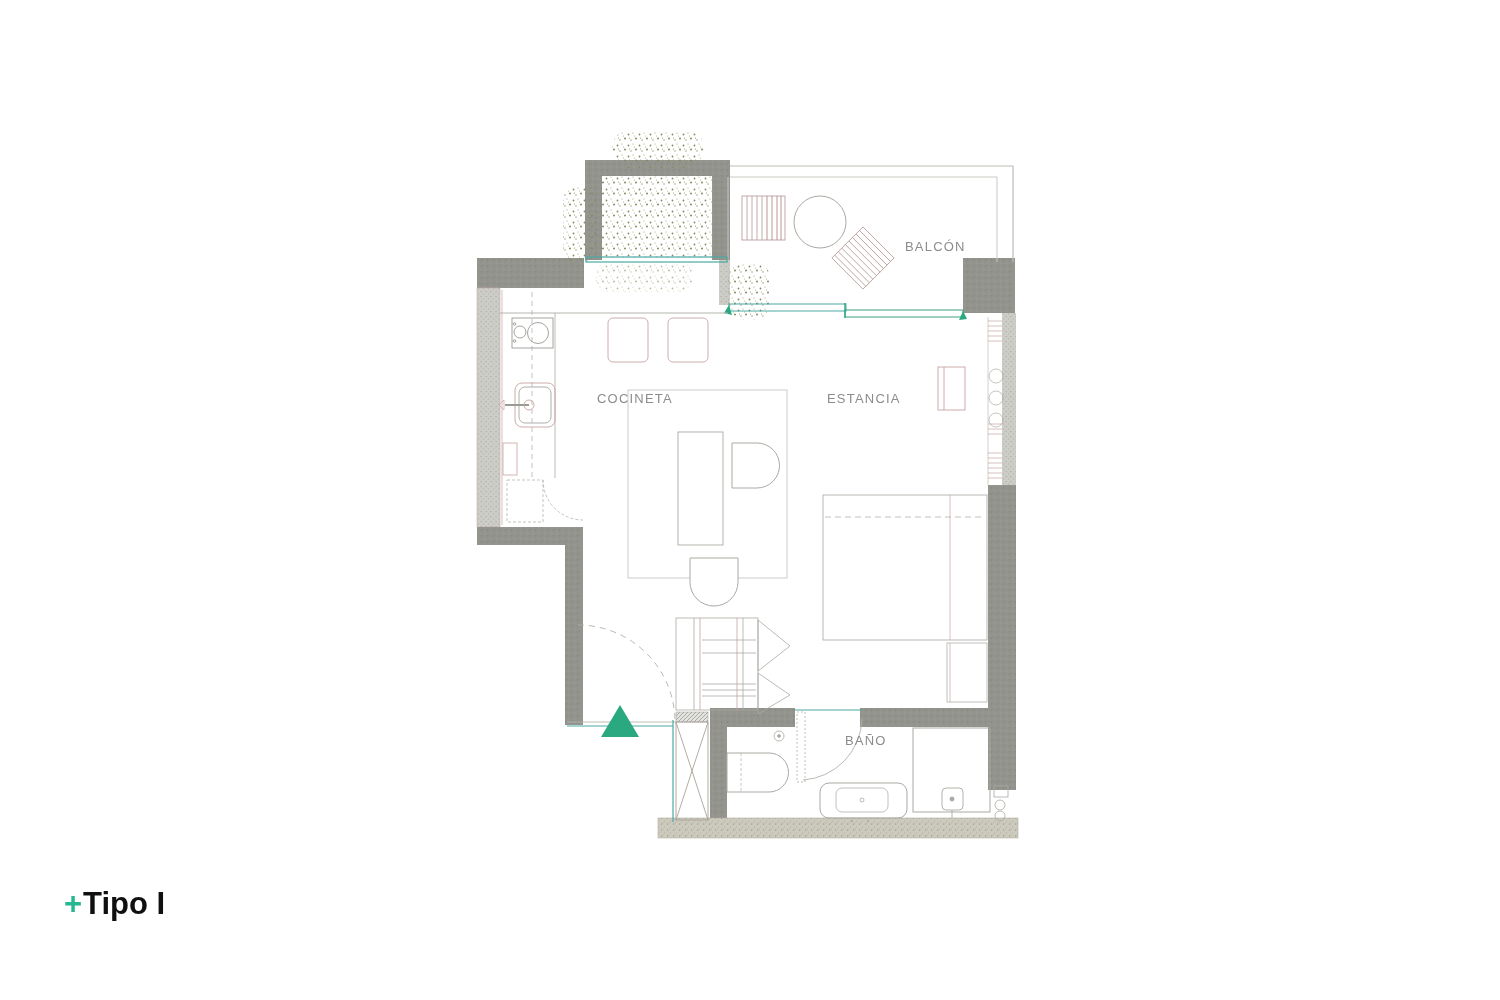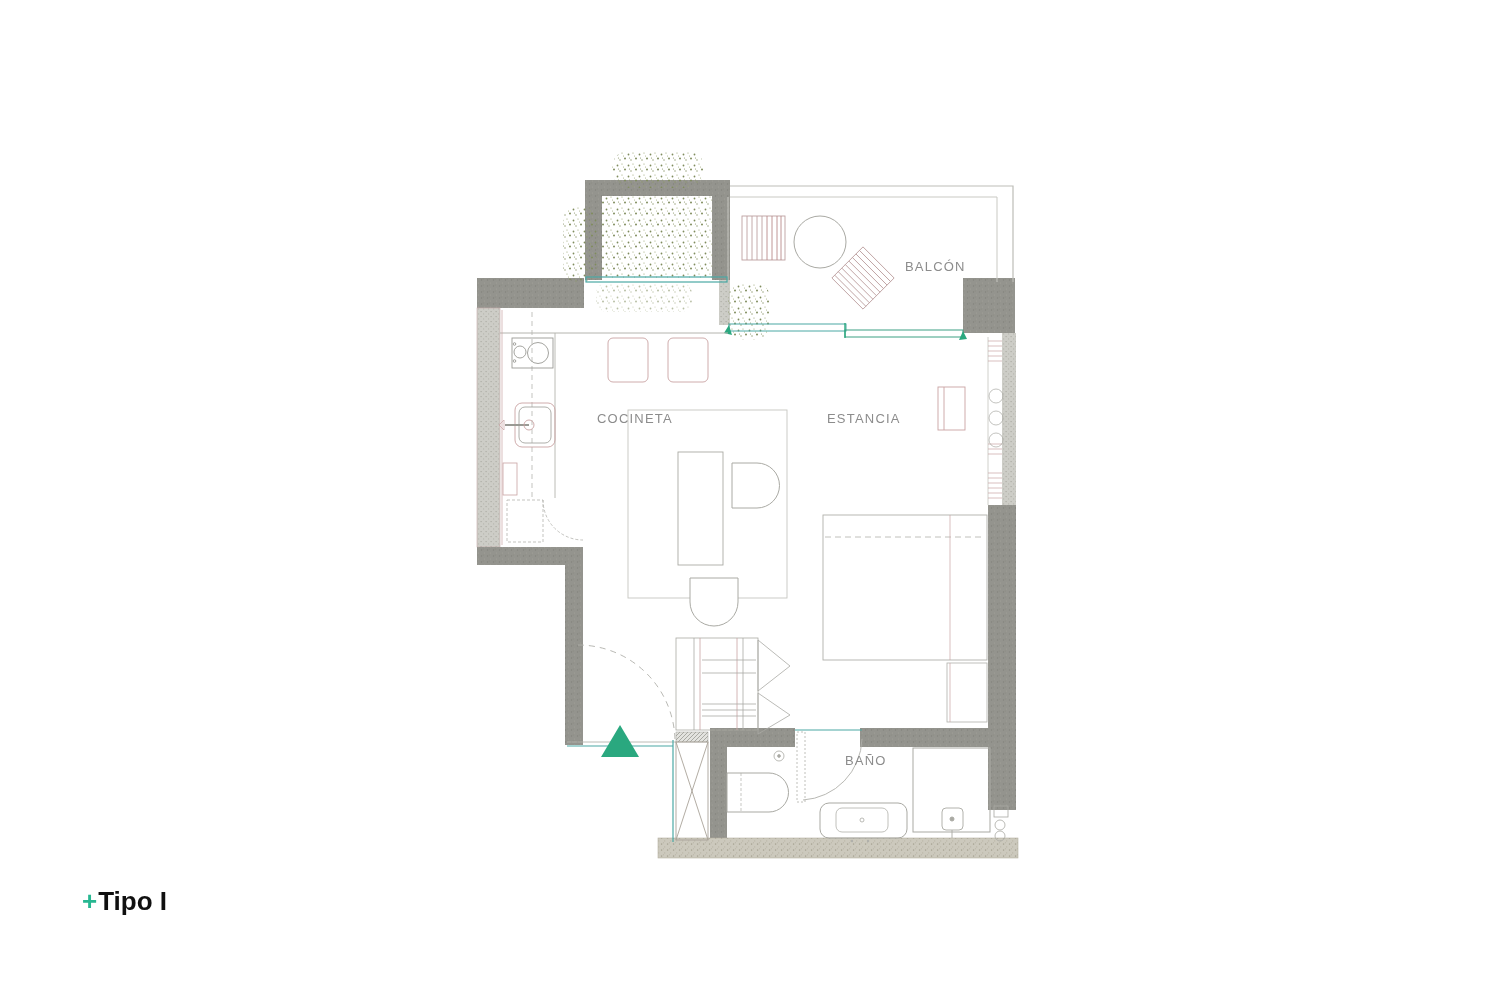--- a/index.html
+++ b/index.html
@@ -1,23 +1,23 @@
 <!DOCTYPE html>
 <html><head>
 <meta charset="utf-8">
 <style>
   html,body{margin:0;padding:0;background:#ffffff;}
   body{width:1500px;height:1000px;position:relative;overflow:hidden;
        font-family:"Liberation Sans", sans-serif;}
-  #plan-wrap{position:absolute;inset:0;margin-top:20px;}
+  #plan-wrap{position:absolute;inset:0;}
   svg{position:absolute;left:0;top:0;}
   .room-label{fill:#8c8c8c;font-size:13px;letter-spacing:1.2px;
               font-family:"Liberation Sans", sans-serif;}
-  #footer-title{position:absolute;left:82px;top:886px;font-weight:700;
-                font-size:26px;color:#101010;letter-spacing:0px;}
+  #footer-title{position:absolute;left:64px;top:886px;font-weight:700;
+                font-size:31px;color:#101010;letter-spacing:0px;}
   #footer-title .plus{color:#27b791;font-weight:700;margin-right:1px;}
 </style>
 </head>
 <body>
 
 <div id="plan-wrap">
 <svg width="1500" height="1000" viewBox="0 0 1500 1000">
   <defs>
     <pattern id="noiseSolid" width="6" height="6" patternUnits="userSpaceOnUse">
       <rect width="6" height="6" fill="#94948e"></rect>

